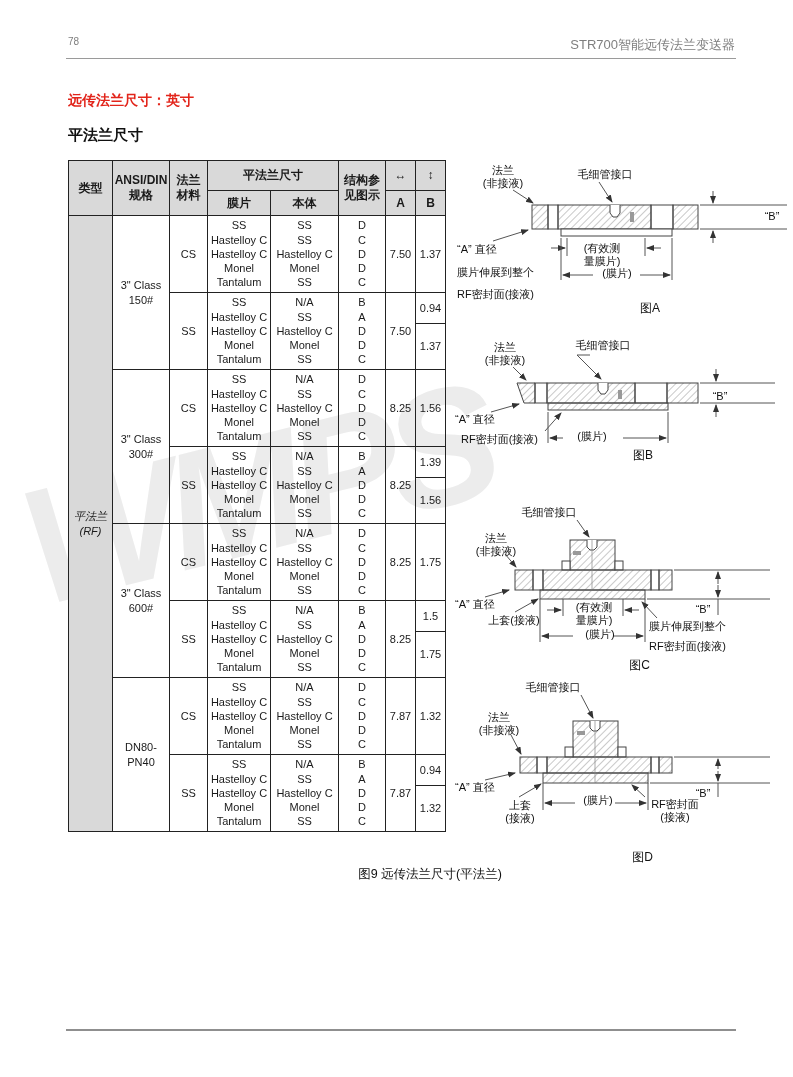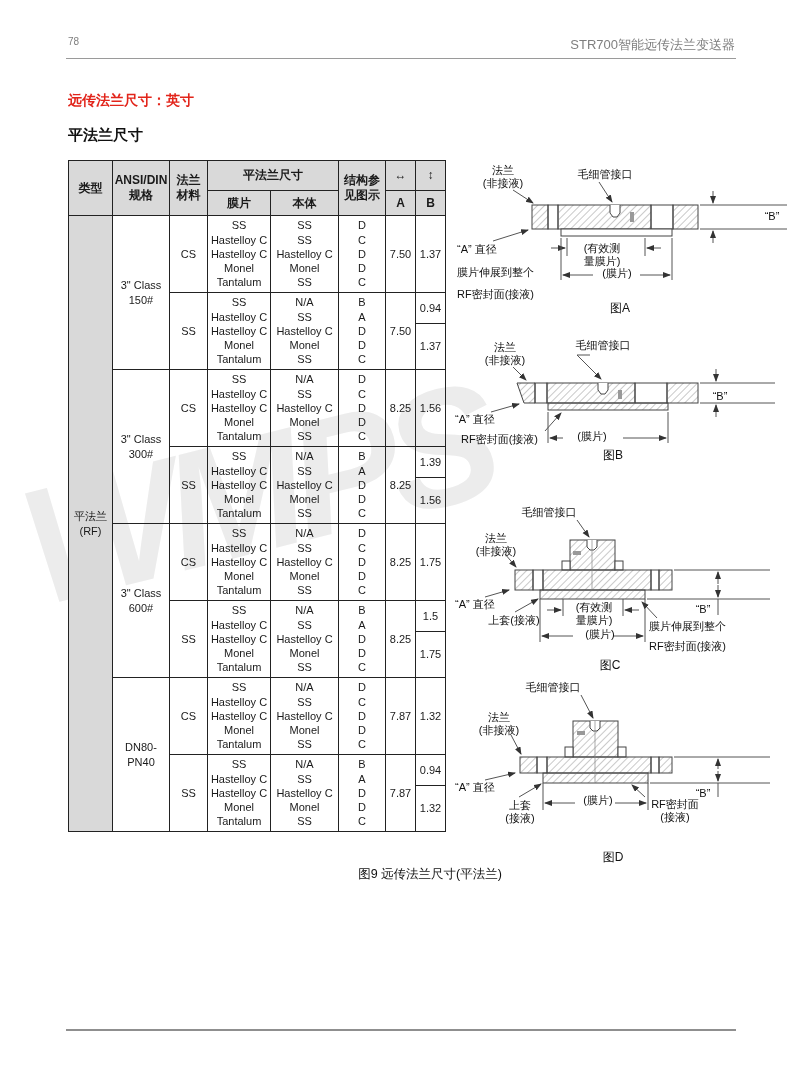--- a/index.html
+++ b/index.html
@@ -12,30 +12,30 @@
   .sub-title{position:absolute;left:68px;top:126px;font-size:15px;font-weight:bold;color:#111;}
   .watermark{position:absolute;left:20px;top:400px;font-size:165px;font-weight:bold;font-style:italic;
              color:#ececec;letter-spacing:-10px;transform:rotate(-14deg);z-index:0;user-select:none;
              font-family:"Liberation Sans",sans-serif;}
   table.dims{position:absolute;left:68px;top:160px;border-collapse:collapse;table-layout:fixed;
              z-index:1;font-size:11px;}
   .dims td,.dims th{border:1px solid #222;text-align:center;vertical-align:middle;padding:0;
                     line-height:1.3;overflow:hidden;}
   .dims th{background:#d9d9d9;font-weight:bold;font-size:12px;line-height:1.25;}
   .pre{white-space:pre-line;}
-  .typecell{background:#d9d9d9;}
+  .typecell{background:#d9d9d9;font-style:italic;}
   .arrow{font-size:14px;font-weight:bold;}
   .fig{position:absolute;z-index:1;}
   .fig svg{position:absolute;left:0;top:0;}
   .lbl{position:absolute;font-size:11px;line-height:13px;white-space:pre-line;text-align:center;
        color:#111;z-index:2;}
   .lbl.la{text-align:left;}
   .lbl.lh22{line-height:22px;}
   .lbl.lh20{line-height:20px;}
-  .figcap{position:absolute;font-size:12px;text-align:center;color:#111;z-index:2;}
+  .figcap{position:absolute;font-size:12px;text-align:right;color:#111;z-index:2;}
   .caption9{position:absolute;left:0;top:866px;width:860px;text-align:center;font-size:12.5px;
             color:#111;z-index:1;}
   .bline{position:absolute;left:66px;top:1029px;width:670px;border-top:2px solid #8f8f8f;}
 </style>
 </head>
 <body>
 
 <div class="page">
 
   <div class="pgnum">78</div>

